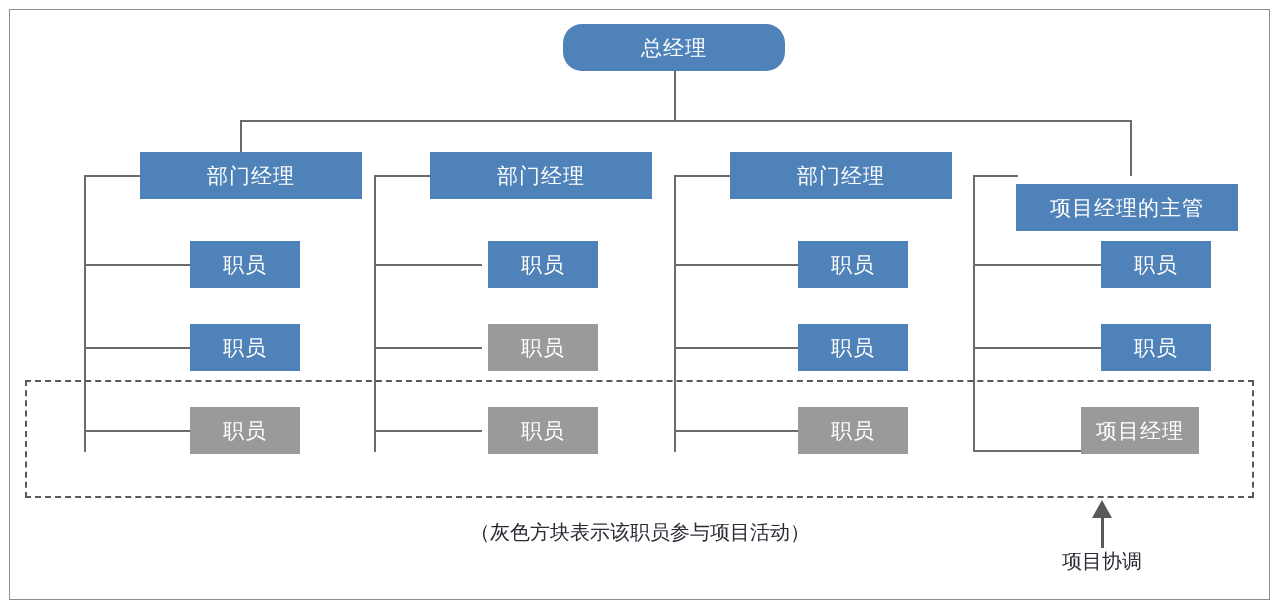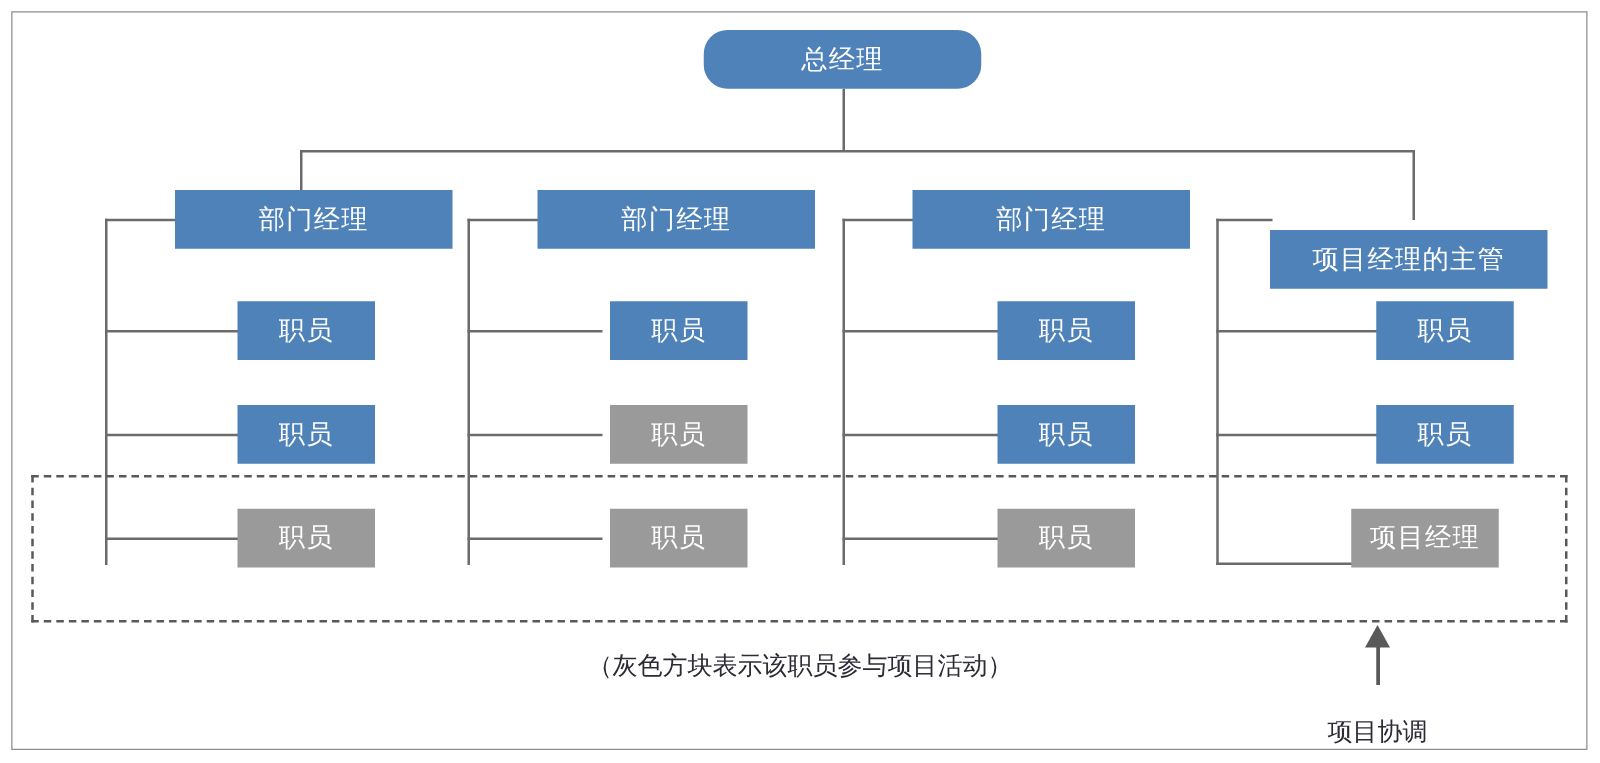--- a/index.html
+++ b/index.html
@@ -94,21 +94,20 @@
   }
   #coord-label {
     position: absolute;
     left: 1031px;
     top: 548px;
     width: 142px;
     text-align: center;
     font-size: 20px;
     color: #2b2b36;
     white-space: nowrap;
-    margin-top: 24px;
   }
 </style>
 </head>
 <body>
 
 <div id="stage">
 
   <div id="outer-frame"></div>
 
   <div class="ln ln-v" style="left:674px; top:71px; height:50px;"></div>

